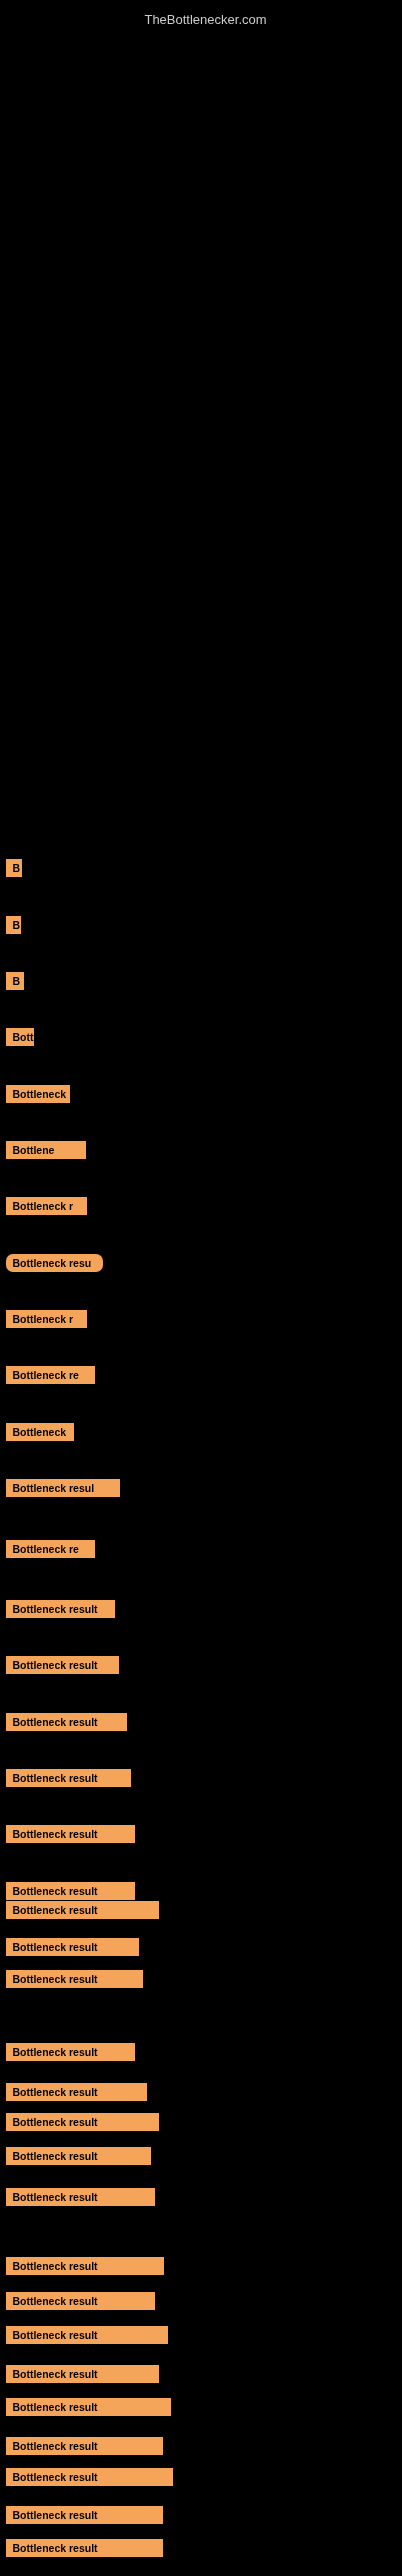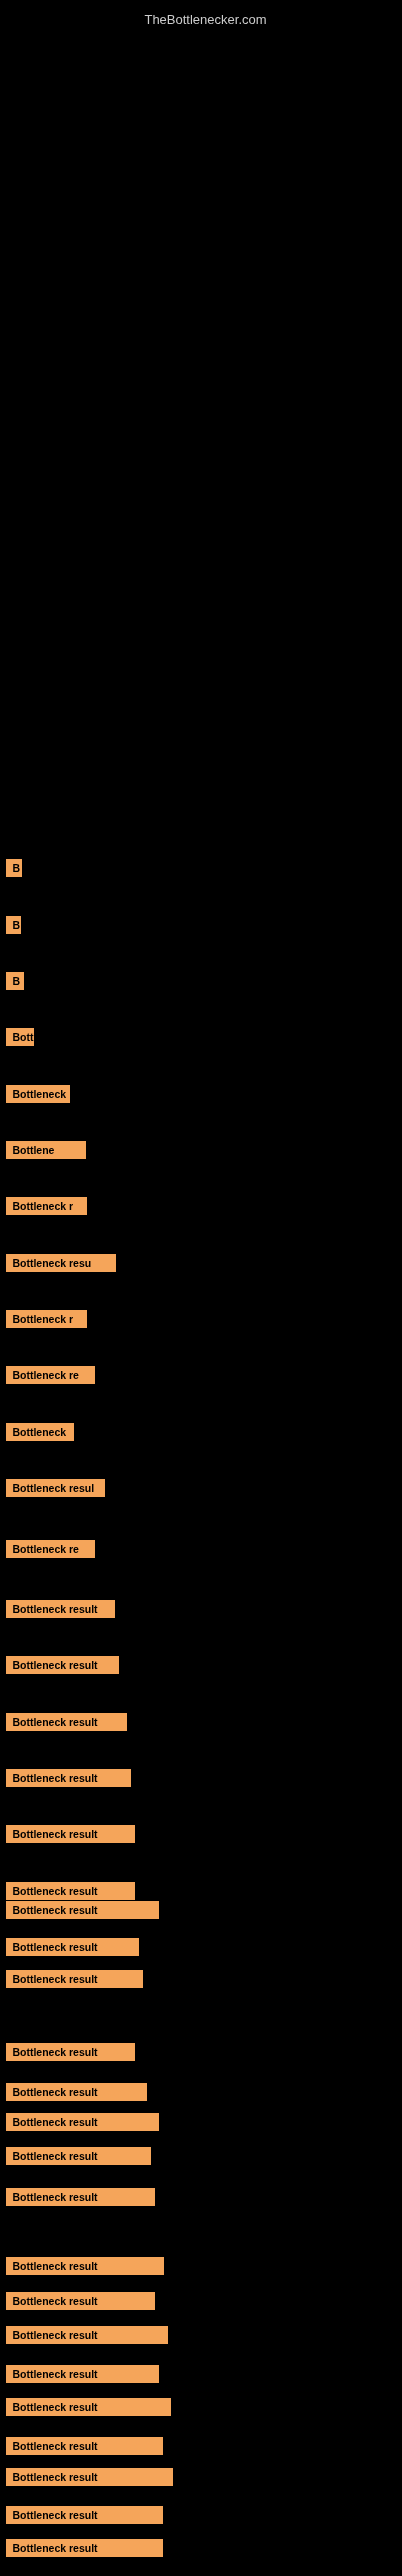--- a/index.html
+++ b/index.html
@@ -46,25 +46,25 @@
 
 <div class="site-title">TheBottlenecker.com</div>
 
 <div class="bottleneck-item" style="top: 853px; width: 16px;">B</div>
 <div class="bottleneck-item" style="top: 910px; width: 14.5px;">B</div>
 <div class="bottleneck-item" style="top: 966px; width: 17.7px;">B</div>
 <div class="bottleneck-item" style="top: 1022px; width: 28px;">Bott</div>
 <div class="bottleneck-item" style="top: 1079px; width: 64px;">Bottleneck</div>
 <div class="bottleneck-item" style="top: 1135px; width: 80px;">Bottlene</div>
 <div class="bottleneck-item" style="top: 1191px; width: 81px;">Bottleneck r</div>
-<div class="bottleneck-item" style="top: 1248px; width: 110px;">Bottleneck resu</div>
+<div class="bottleneck-item" style="top: 1248px; width: 97px; border-radius: 7px;">Bottleneck resu</div>
 <div class="bottleneck-item" style="top: 1304px; width: 81px;">Bottleneck r</div>
 <div class="bottleneck-item" style="top: 1360px; width: 89px;">Bottleneck re</div>
 <div class="bottleneck-item" style="top: 1417px; width: 68px;">Bottleneck</div>
-<div class="bottleneck-item" style="top: 1473px; width: 99px;">Bottleneck resul</div>
+<div class="bottleneck-item" style="top: 1473px; width: 114px;">Bottleneck resul</div>
 <div class="bottleneck-item" style="top: 1534px; width: 89px;">Bottleneck re</div>
 <div class="bottleneck-item" style="top: 1594px; width: 109px;">Bottleneck result</div>
 <div class="bottleneck-item" style="top: 1650px; width: 113px;">Bottleneck result</div>
 <div class="bottleneck-item" style="top: 1707px; width: 121px;">Bottleneck result</div>
 <div class="bottleneck-item" style="top: 1763px; width: 125px;">Bottleneck result</div>
 <div class="bottleneck-item" style="top: 1819px; width: 129px;">Bottleneck result</div>
 <div class="bottleneck-item" style="top: 1876px; width: 129px;">Bottleneck result</div>
 <div class="bottleneck-item" style="top: 1895px; width: 153px;">Bottleneck result</div>
 <div class="bottleneck-item" style="top: 1932px; width: 133px;">Bottleneck result</div>
 <div class="bottleneck-item" style="top: 1964px; width: 137px;">Bottleneck result</div>

